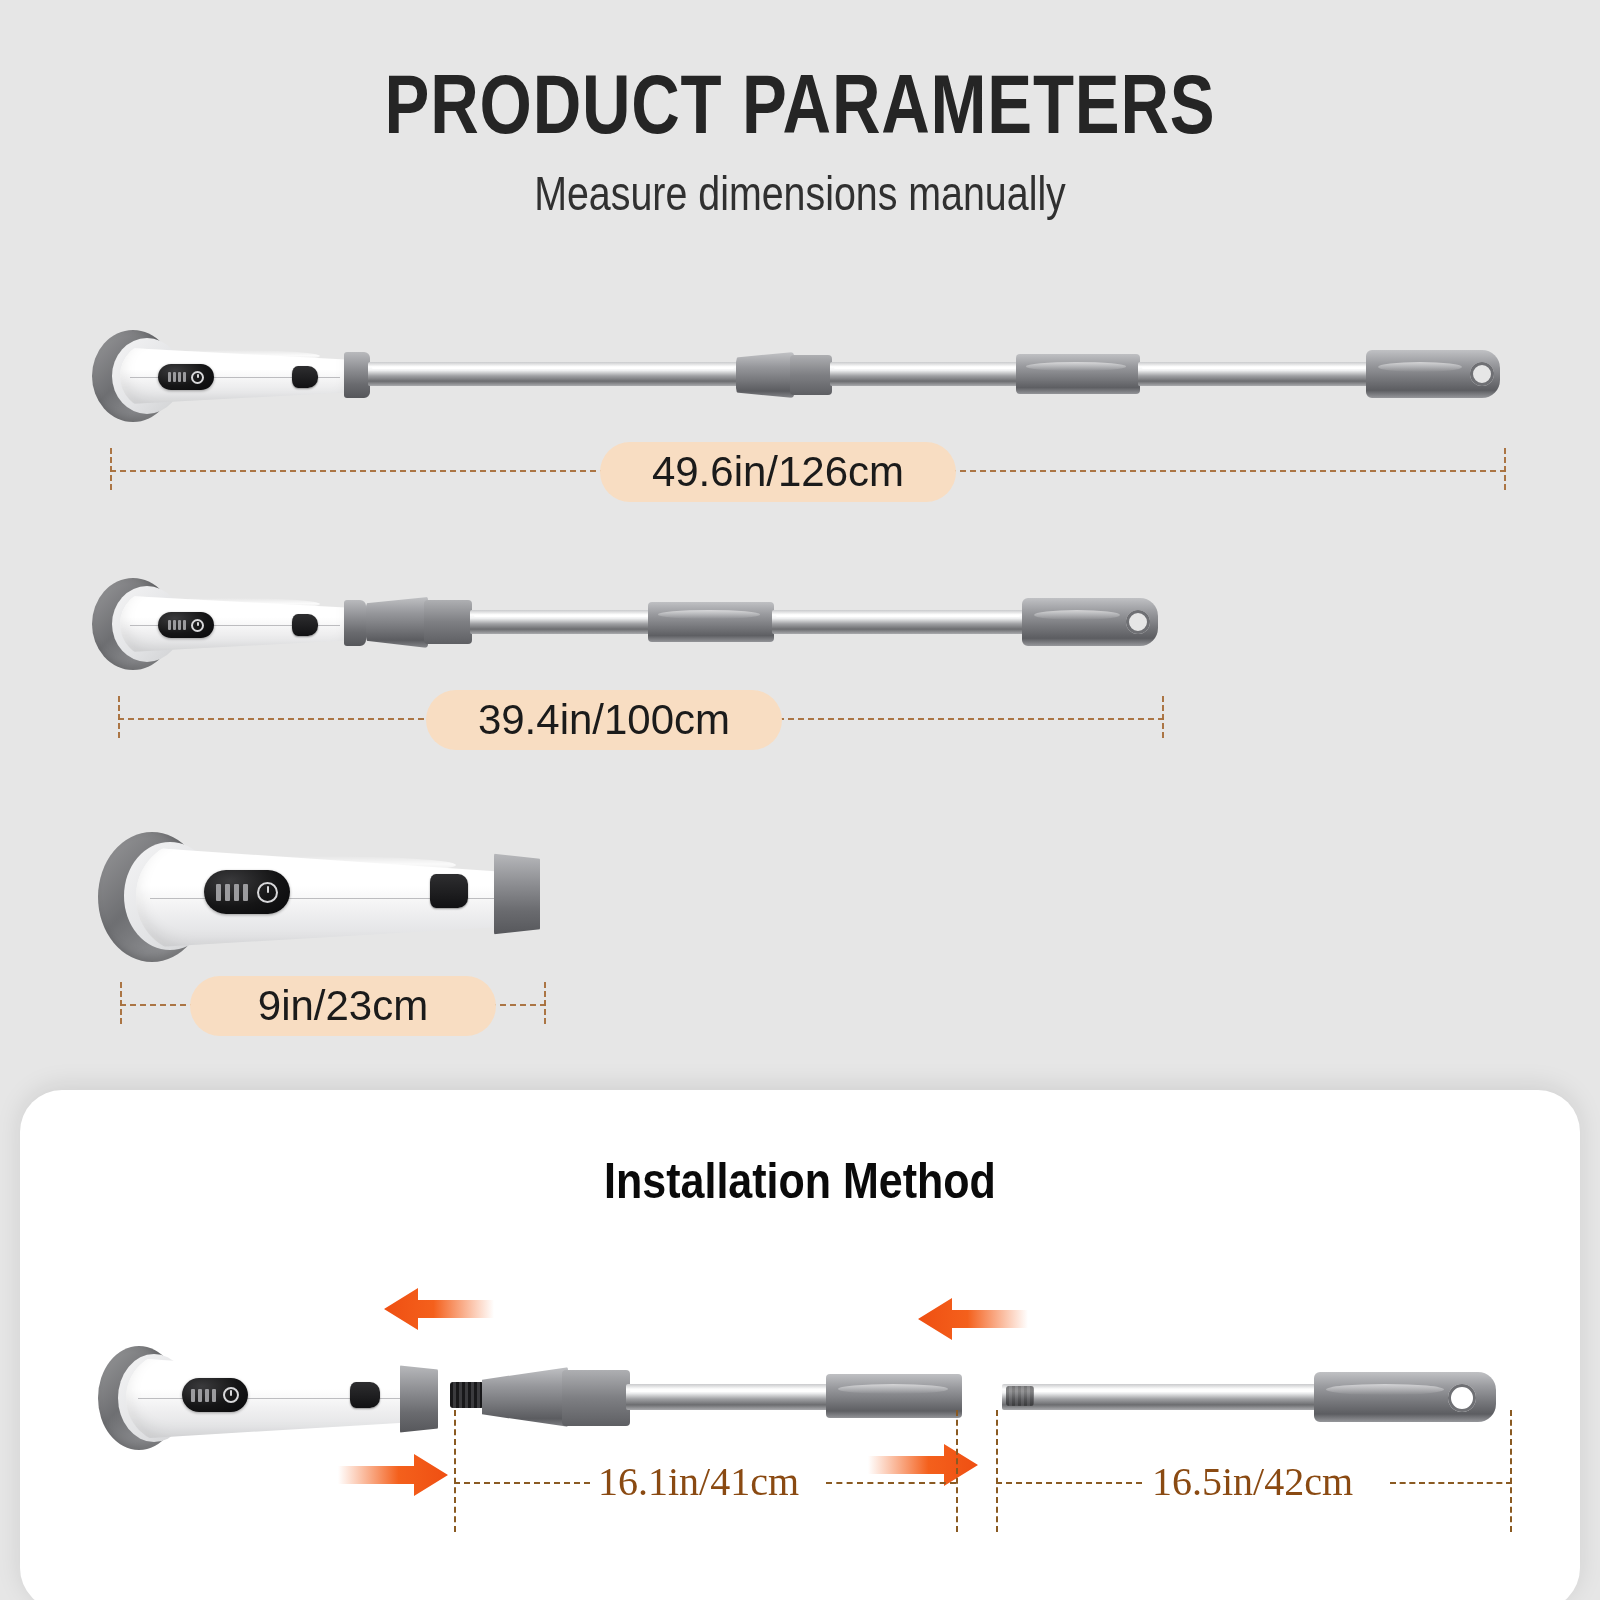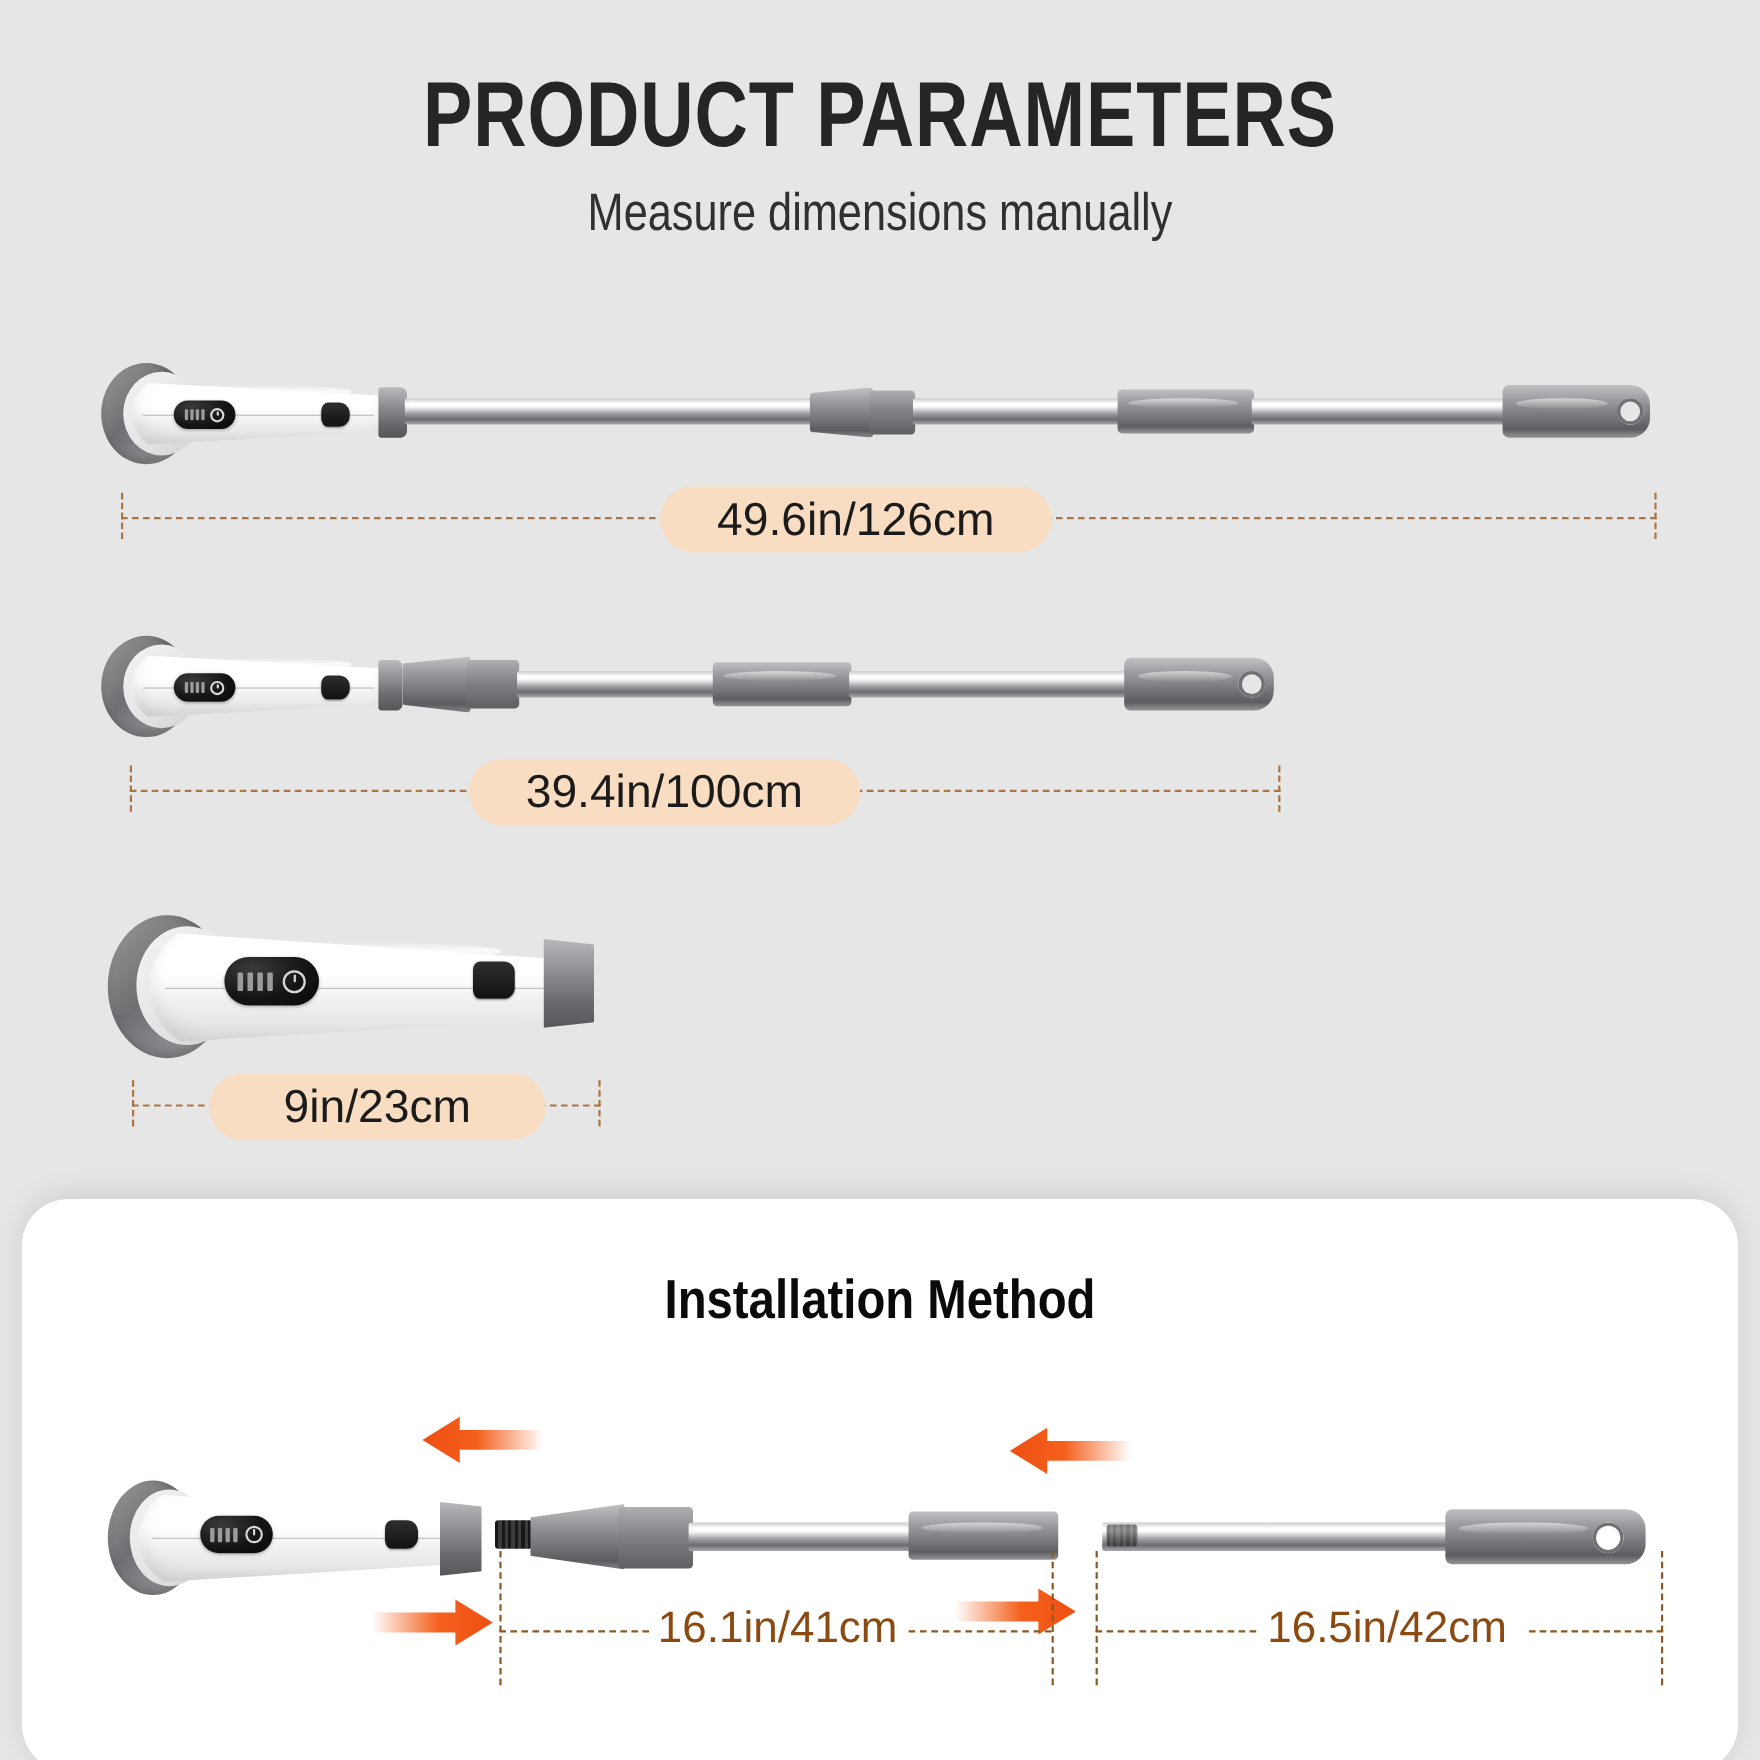--- a/index.html
+++ b/index.html
@@ -209,20 +209,21 @@
   
   .arrow { position:absolute; }
   .arrow svg { display:block; }
 
   
   .dim-text {
     position:absolute;
     color:#8a4a12;
     font-size:40px;
     white-space:nowrap;
+    font-family:Liberation Serif, serif;
   }
   .dim-h-brown {
     position:absolute; height:0;
     border-top:2px dashed #8a5a22;
   }
   .dim-t-brown {
     position:absolute; width:0;
     border-left:2px dashed #8a5a22;
   }
 </style>

